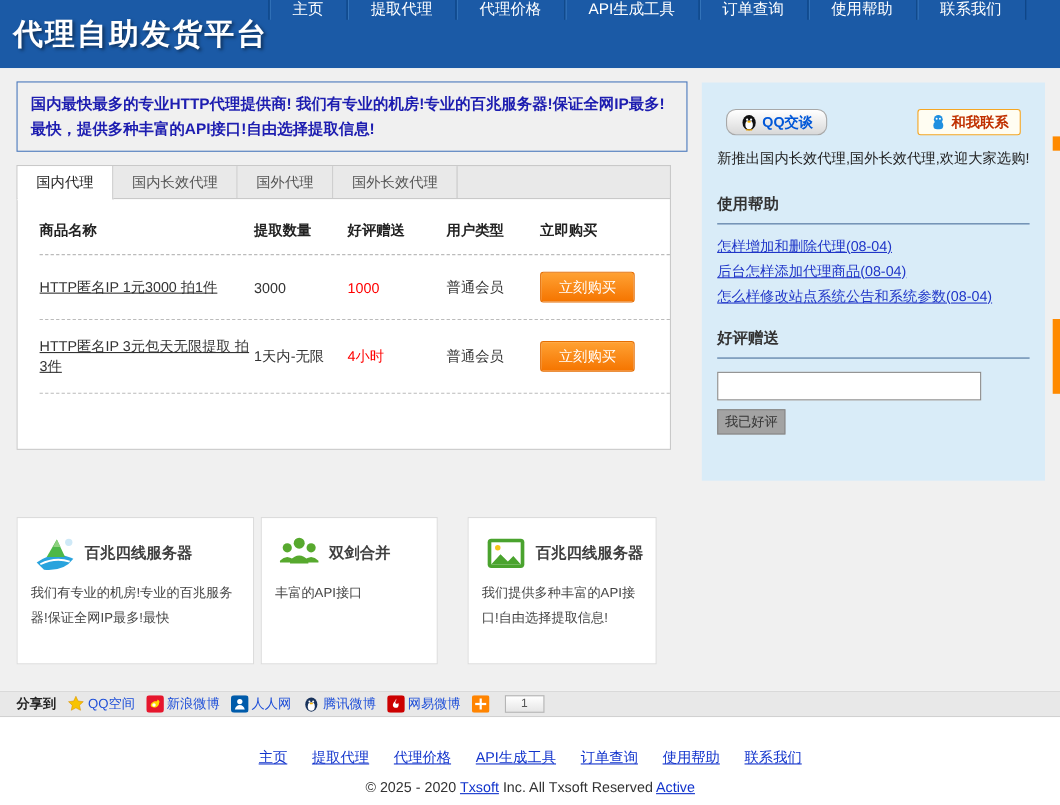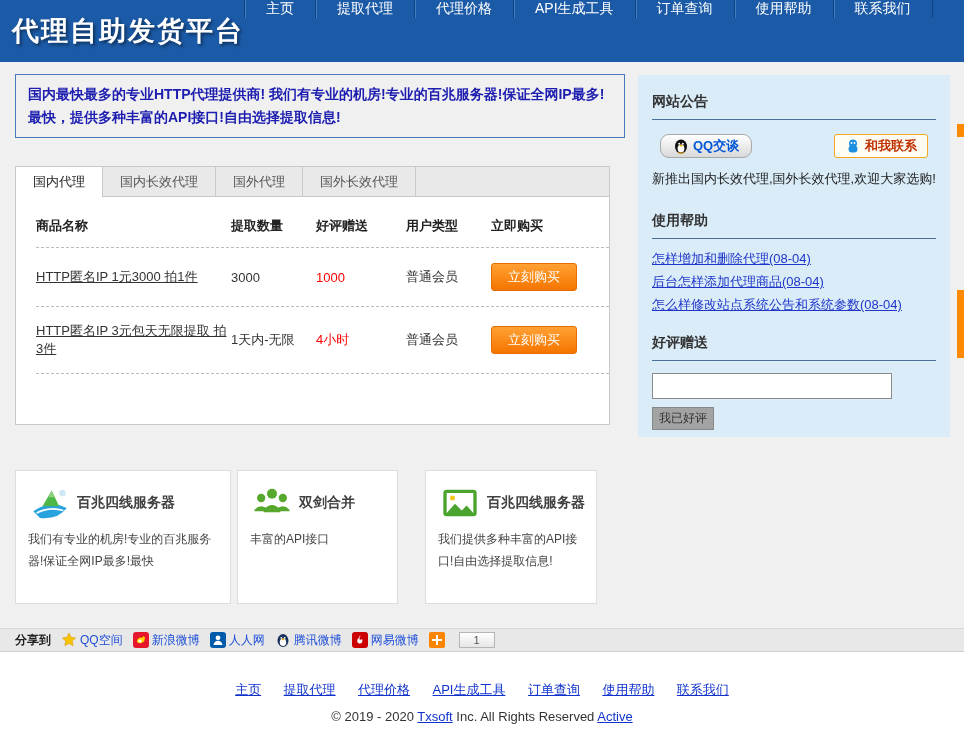--- a/index.html
+++ b/index.html
@@ -43,21 +43,21 @@
   
   .main { position: relative; height: 566px; background: #f0f0f0; }
 
   .notice {
     position: absolute; left: 15px; top: 12px; width: 610px;
     border: 1px solid #4a78bc;
     padding: 8px 12px;
     color: #1d1db0; font-weight: bold; font-size: 14px; line-height: 1.65;
   }
 
-  .tabs-wrap { position: absolute; left: 15px; top: 104px; width: 595px; }
+  .tabs-wrap { position: absolute; left: 15px; top: 88px; width: 595px; }
   .tab-bar {
     display: flex; height: 31px;
     background: #e9e9e9;
     border: 1px solid #c9c9c9;
   }
   .tab {
     line-height: 29px; padding: 0 17px;
     font-size: 13px; color: #555;
     border-right: 1px solid #c9c9c9;
     background: #e9e9e9; cursor: pointer; white-space: nowrap;
@@ -287,21 +287,20 @@
           <circle cx="15" cy="18" r="3" fill="#f5c518"></circle>
           <path d="M8 36 L18 25 L26 33 L32 27 L40 36 Z" fill="#4aa32e"></path>
         </svg>
         <span class="feature-title">百兆四线服务器</span>
       </div>
       <div class="feature-desc">我们提供多种丰富的API接口!自由选择提取信息!</div>
     </div>
   </div>
 
   <div class="sidebar">
-    <div class="side-title">网站公告</div>
     <div class="contact-row">
       <a class="qq-btn">
         <svg class="share-icon" viewBox="0 0 16 16" width="14" height="14">
           <ellipse cx="8" cy="8.5" rx="6" ry="7" fill="#111"></ellipse>
           <ellipse cx="8" cy="10.5" rx="3.4" ry="4" fill="#fff"></ellipse>
           <circle cx="6.2" cy="5.8" r="1" fill="#fff"></circle>
           <circle cx="9.8" cy="5.8" r="1" fill="#fff"></circle>
           <ellipse cx="8" cy="7.6" rx="1.7" ry="0.9" fill="#f5b000"></ellipse>
           <path d="M4.6 14.6 h6.8 l-0.8 1 h-5.2 z" fill="#e8a000"></path>
         </svg>
@@ -388,15 +387,15 @@
   <div class="footer-links">
     <a>主页</a>
     <a>提取代理</a>
     <a>代理价格</a>
     <a>API生成工具</a>
     <a>订单查询</a>
     <a>使用帮助</a>
     <a>联系我们</a>
   </div>
   <div class="copyright">
-    <span>© 2019 - 2020 </span><a>Txsoft</a><span> Inc. All Rights Reserved </span><a>Active</a>
+    <span>© 2025 - 2020 </span><a>Txsoft</a><span> Inc. All Txsoft Reserved </span><a>Active</a>
   </div>
 </div>
 
 </body></html>

